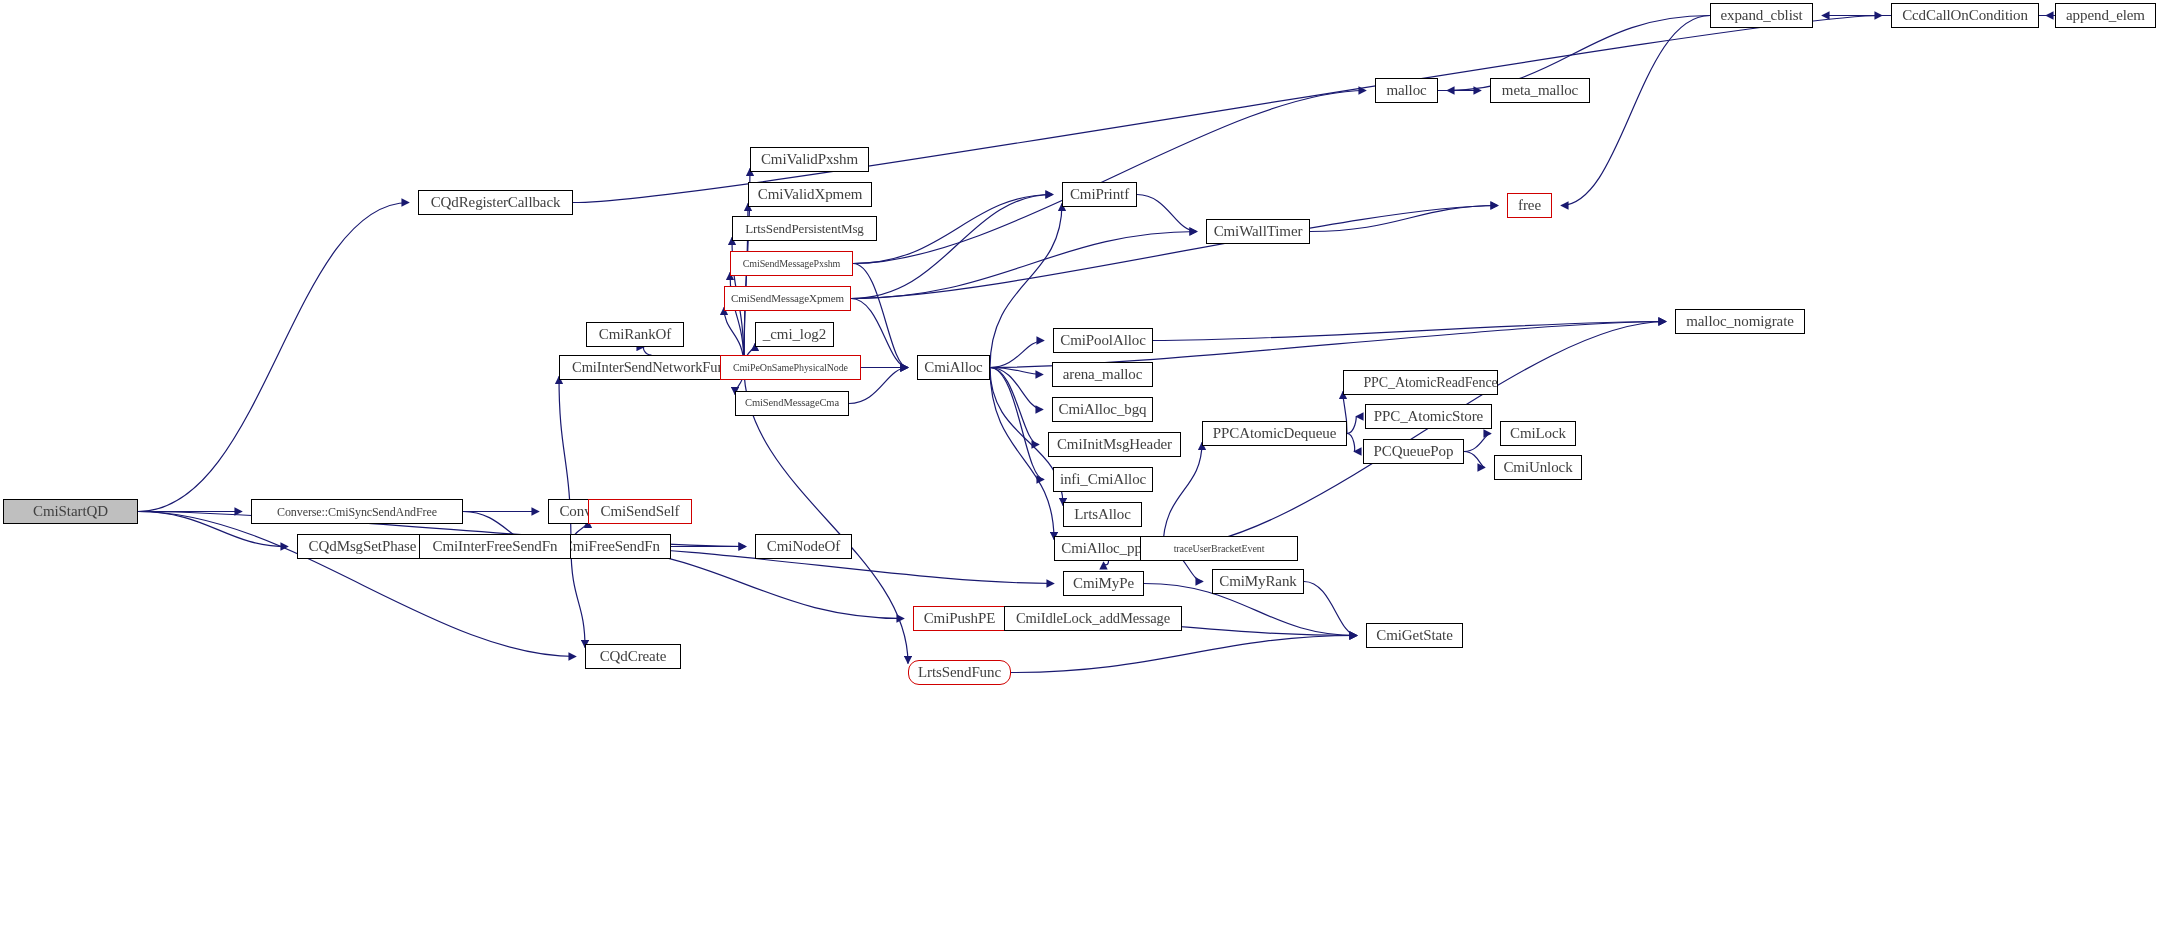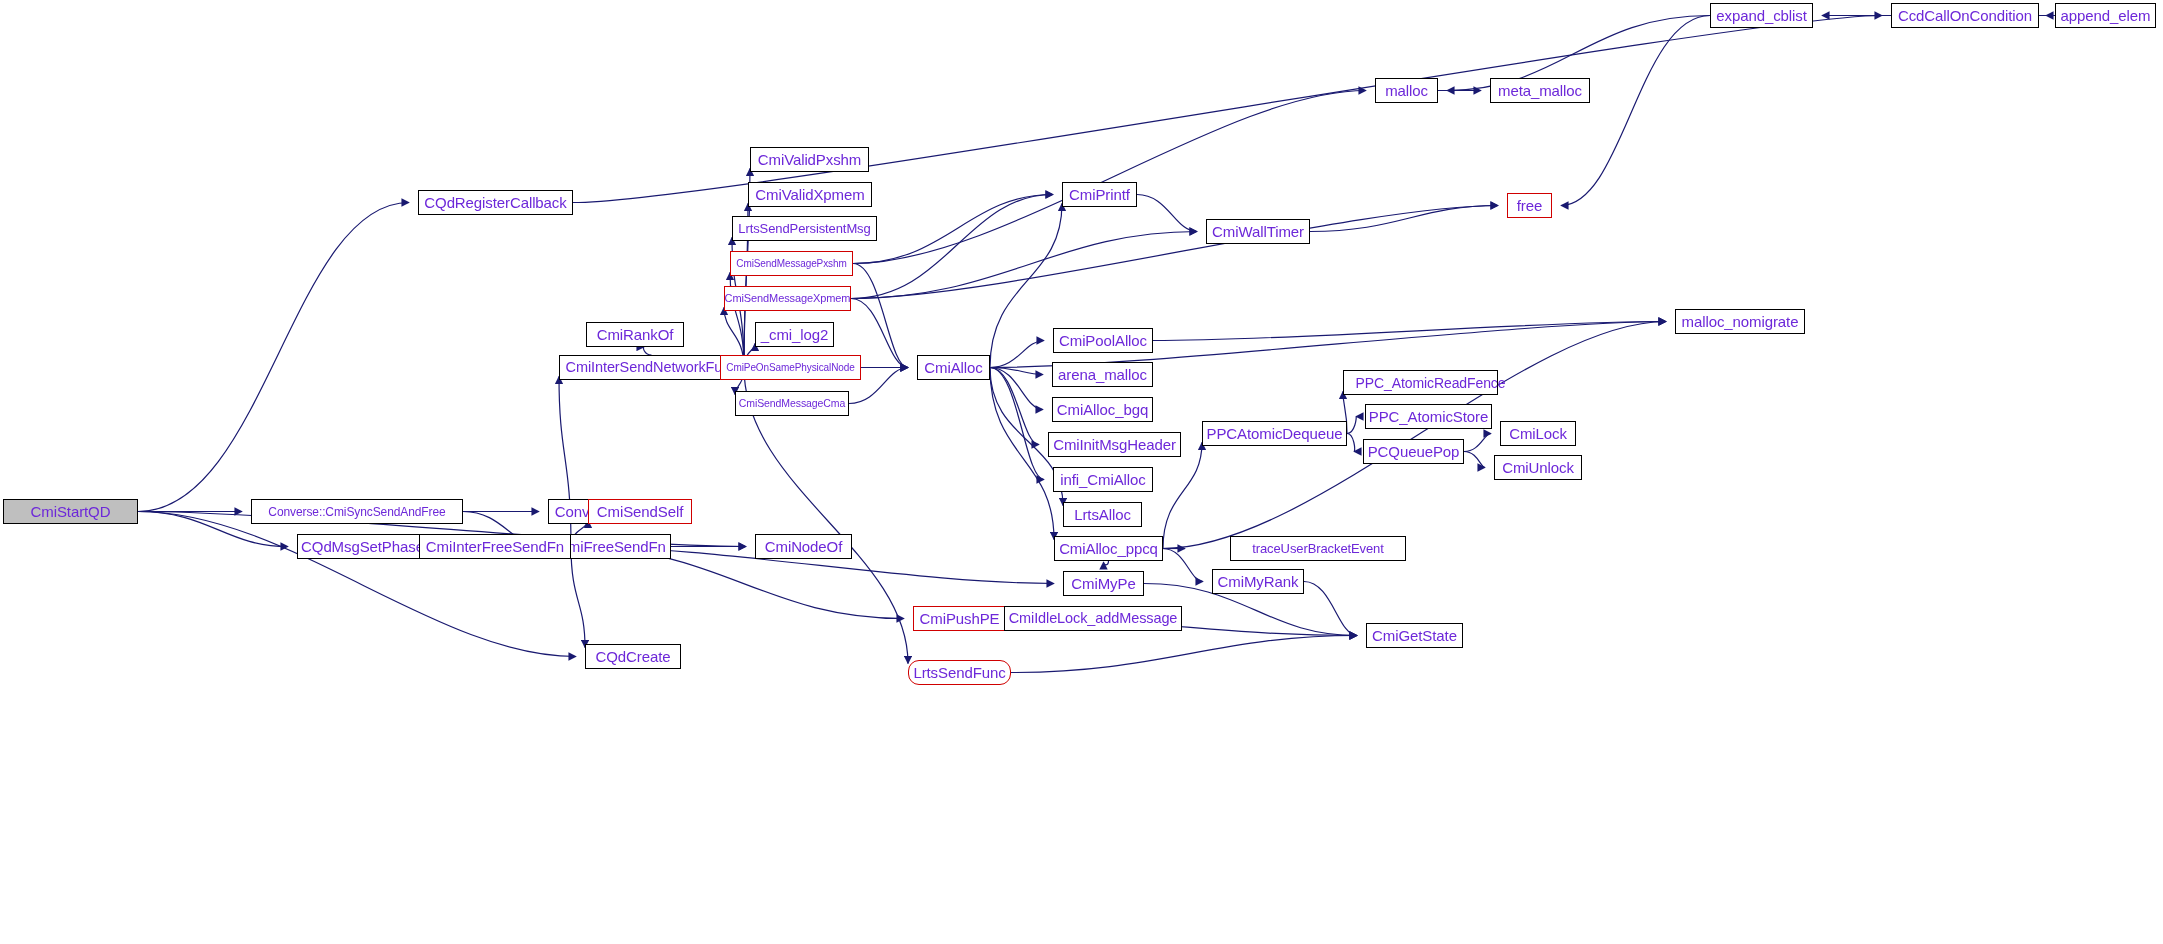--- a/index.html
+++ b/index.html
@@ -20,29 +20,30 @@
     left: 0;
     top: 0;
     width: 2163px;
     height: 944px;
   }
   .node {
     position: absolute;
     box-sizing: border-box;
     border: 1px solid #000000;
     background: #ffffff;
-    color: #6d28d9;
+    color: #404040;
     display: flex;
     align-items: center;
     justify-content: center;
     font-size: 15px;
     line-height: 1;
     letter-spacing: -0.1px;
     white-space: nowrap;
     z-index: 5;
+    font-family: Liberation Serif, serif;
   }
   .node.red {
     border-color: #d00000;
   }
   .node.current {
     background: #bfbfbf;
     border-color: #000000;
   }
   .node-label {
     pointer-events: none;
@@ -244,21 +245,21 @@
       </div>
       <div class="node" style="left: 1363px; top: 439px; width: 101px; height: 25px;">
         <span class="node-label">PCQueuePop</span>
       </div>
       <div class="node" style="left: 1500px; top: 421px; width: 76px; height: 25px;">
         <span class="node-label">CmiLock</span>
       </div>
       <div class="node" style="left: 1494px; top: 455px; width: 88px; height: 25px;">
         <span class="node-label">CmiUnlock</span>
       </div>
-      <div class="node" style="left: 1230px; top: 536px; width: 176px; height: 25px; font-size: 13px;">
+      <div class="node" style="left: 1140px; top: 536px; width: 158px; height: 25px; font-size: 10px;">
         <span class="node-label">traceUserBracketEvent</span>
       </div>
       <div class="node" style="left: 1212px; top: 569px; width: 92px; height: 25px;">
         <span class="node-label">CmiMyRank</span>
       </div>
       <div class="node" style="left: 1366px; top: 623px; width: 97px; height: 25px;">
         <span class="node-label">CmiGetState</span>
       </div>
       <div class="node" style="left: 1891px; top: 3px; width: 148px; height: 25px;">
         <span class="node-label">CcdCallOnCondition</span>

